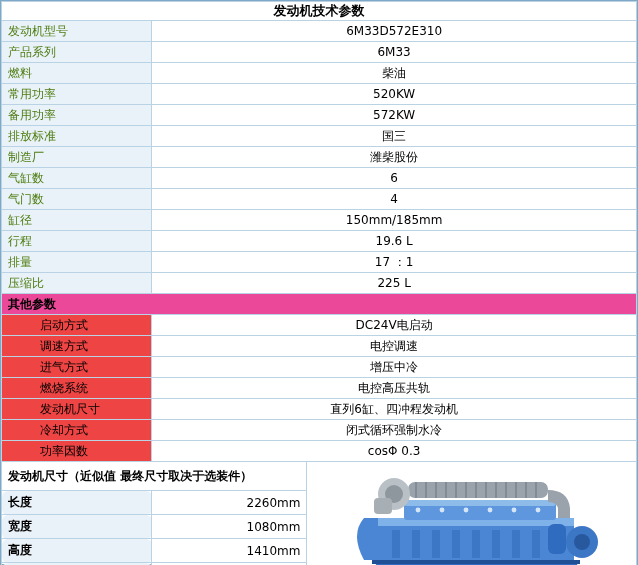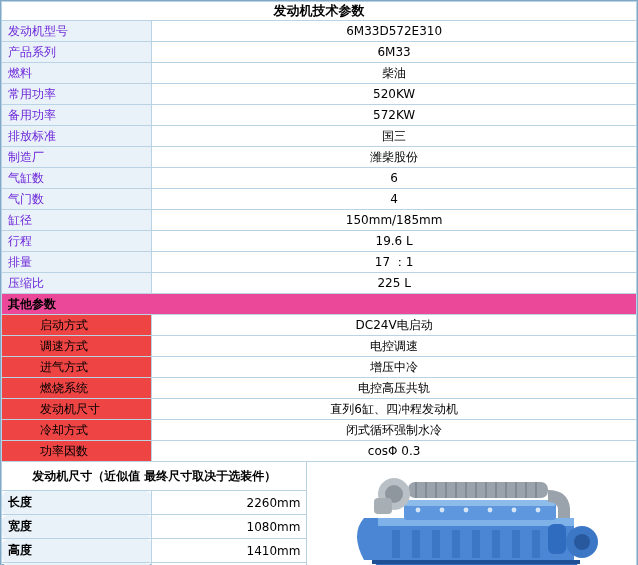--- a/index.html
+++ b/index.html
@@ -61,40 +61,40 @@
     font-weight: bold;
     background: #ffffff;
     height: 16px;
     font-size: 13px;
     border: 1px solid #b9d2e4;
   }
   .label {
     width: 150px;
     background: #eaf2f9;
     text-align: left;
-    color: #6d28d9;
+    color: #4d7c0f;
   }
   .label-plain {
     width: 150px;
     background: #ef4444;
     text-align: left;
     padding-left: 38px;
   }
   .value {
     text-align: center;
     background: #ffffff;
   }
   .section td {
     background: #ec4899;
     font-weight: bold;
     text-align: left;
   }
   .dim-head td {
     background: #ffffff;
-    text-align: center;
+    text-align: left;
     font-weight: bold;
     height: 29px;
   }
   .dim-label {
     width: 150px;
     background: #eaf2f9;
     font-weight: bold;
     text-align: left;
     height: 24px;
     border-radius: 6px;

